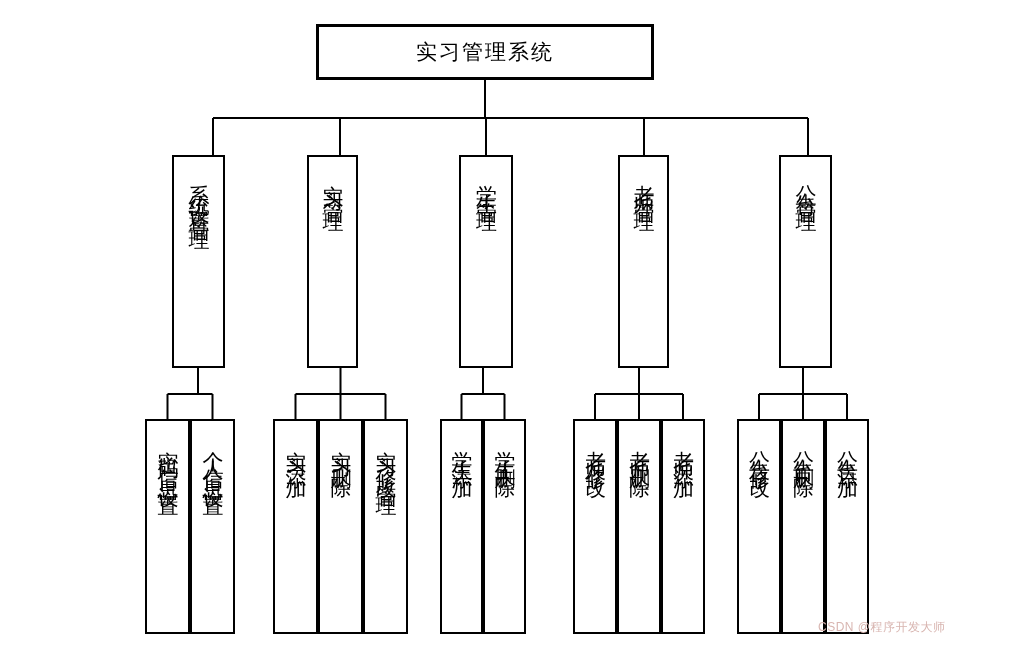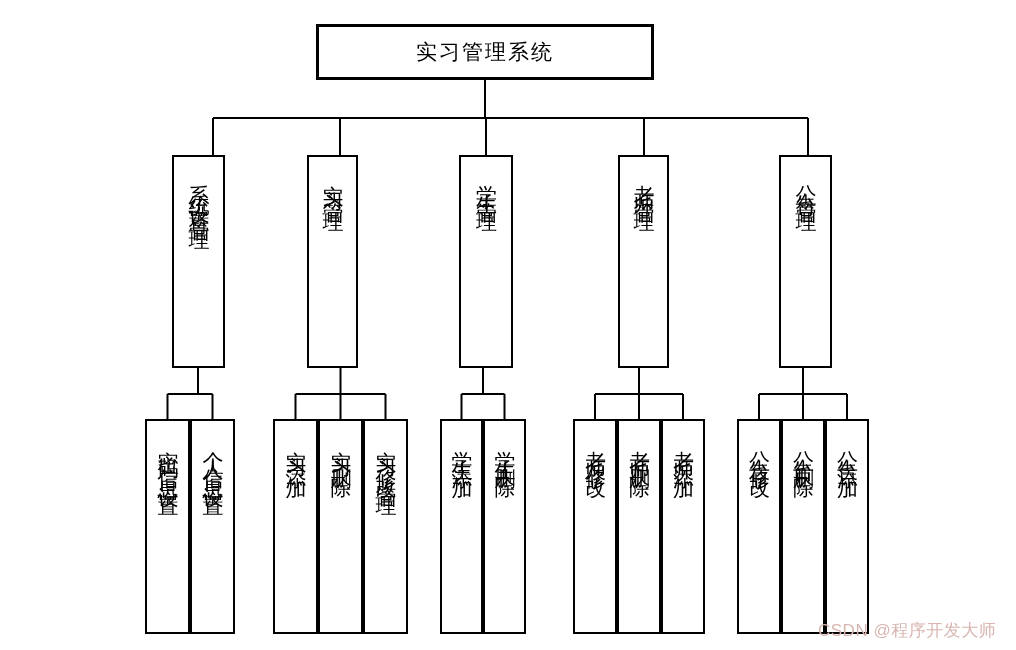--- a/index.html
+++ b/index.html
@@ -57,21 +57,21 @@
   .g3c1{left:617px;width:44px;}
   .g3c2{left:661px;width:44px;}
   .g4c0{left:737px;width:44px;}
   .g4c1{left:781px;width:44px;}
   .g4c2{left:825px;width:44px;}
 
   .watermark{
     position:absolute;
     left:818px;top:619px;
     font-family:"Liberation Sans","DejaVu Sans",sans-serif;
-    font-size:17px;
+    font-size:12px;
     color:#d8b5b0;
     letter-spacing:0.5px;
     white-space:nowrap;
   }
 </style>
 </head>
 <body>
 
 <div class="canvas">
 

